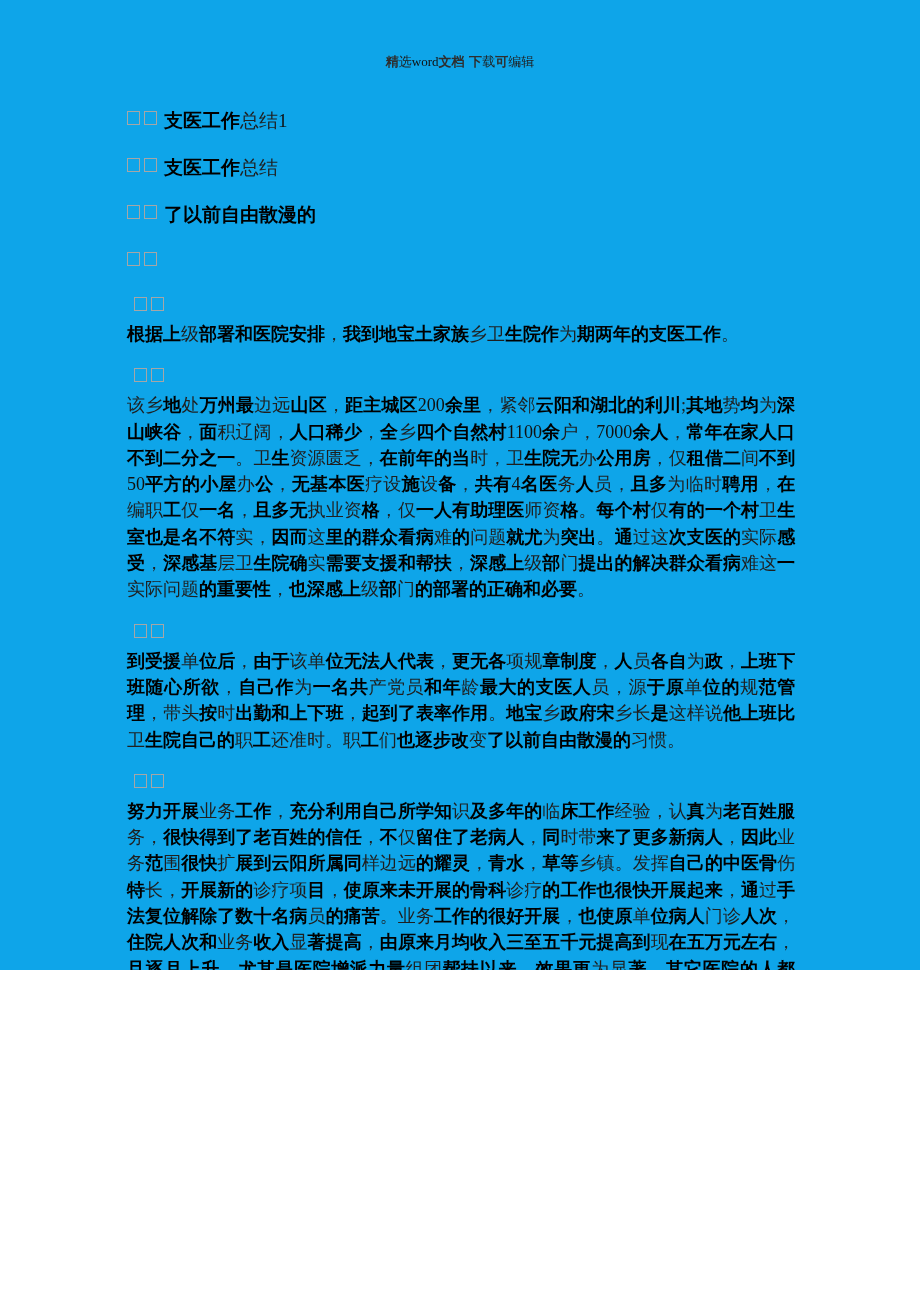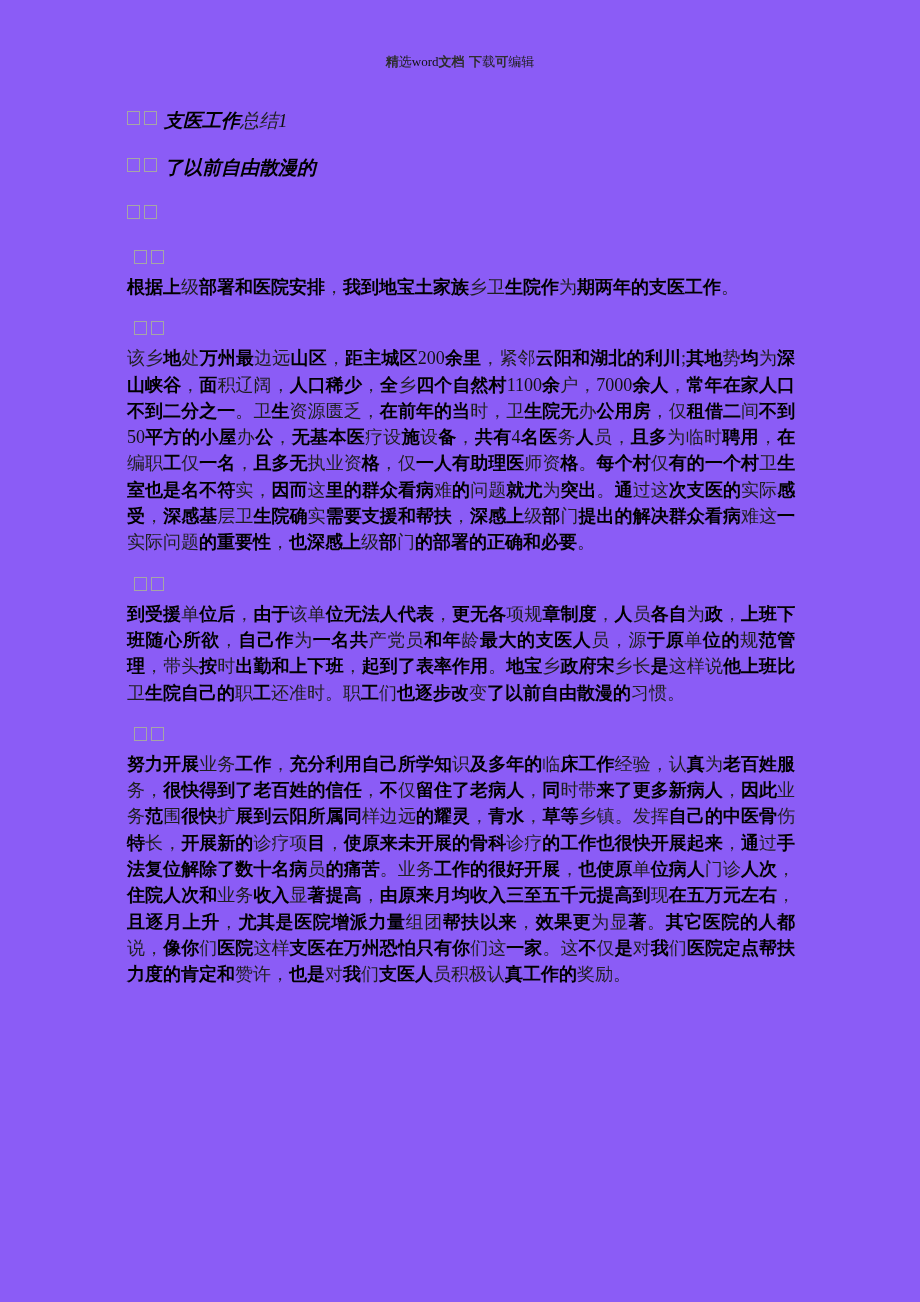--- a/index.html
+++ b/index.html
@@ -1,19 +1,19 @@
 <!DOCTYPE html>
 <html><head>
 <meta charset="utf-8">
 <style>
   html,body{margin:0;padding:0;background:#ffffff;}
   .page{
     position:relative;
-    width:920px;height:1302px;
-    background:#8b5cf6;
+    width:920px;height:970px;
+    background:#0ea5e9;
     overflow:hidden;
     font-family:"DejaVu Sans",sans-serif;
     color:#000;
   }
   .header-note{
     padding-top:53px;
     text-align:center;
     font-size:13px;
     font-weight:700;
     color:#2e2e2e;
@@ -22,21 +22,21 @@
   .content{
     padding:38px 125px 0 127px; 
   }
   .title-line{
     font-size:19px;
     font-weight:700;
     line-height:25px;
     margin-bottom:22px;
     white-space:nowrap;
   }
-  .title-line .tx{margin-left:3px;font-style:italic;}
+  .title-line .tx{margin-left:3px;}
   .para{
     margin-top:20px;
     font-size:18px;
     font-weight:700;
   }
   .marker-line{
     height:25px;
     padding-left:7px;
     box-sizing:border-box;
   }
@@ -69,20 +69,21 @@
 <body>
 
 <div class="page">
 
   <div class="header-note">精<span class="lt">选</span><span class="lat">w</span><span class="lat">o</span><span class="lat">r</span><span class="lat">d</span>文档 下<span class="lt">载</span>可<span class="lt">编</span><span class="lt">辑</span></div>
 
   <div class="content">
 
     <div class="titles">
       <div class="title-line"><span class="marker"><span class="bx"></span><span class="bx"></span></span><span class="tx">支医工作<span class="lt">总</span><span class="lt">结</span><span class="lat">1</span></span></div>
+      <div class="title-line"><span class="marker"><span class="bx"></span><span class="bx"></span></span><span class="tx">支医工作<span class="lt">总</span><span class="lt">结</span></span></div>
       <div class="title-line"><span class="marker"><span class="bx"></span><span class="bx"></span></span><span class="tx">了以前自由散漫的</span></div>
       <div class="title-line"><span class="marker"><span class="bx"></span><span class="bx"></span></span></div>
     </div>
 
     <div class="para">
       <div class="marker-line"><span class="bx"></span><span class="bx"></span></div>
       <div class="ptx">根据上<span class="lt">级</span>部署和医院安排<span class="lt">，</span>我到地宝土家族<span class="lt">乡</span><span class="lt">卫</span>生院作<span class="lt">为</span>期两年的支医工作<span class="lt">。</span></div>
     </div>
 
     <div class="para">

